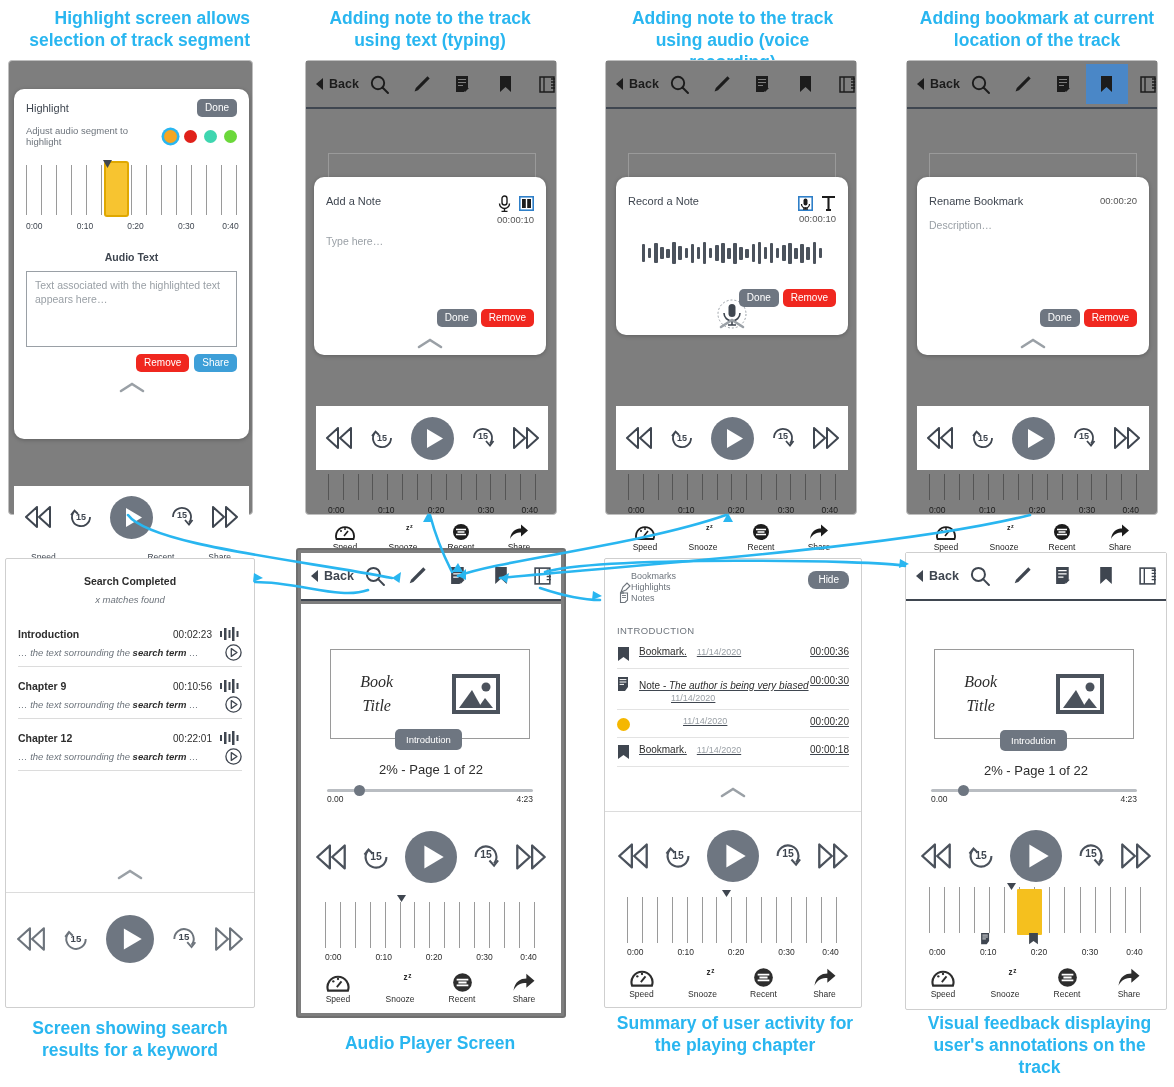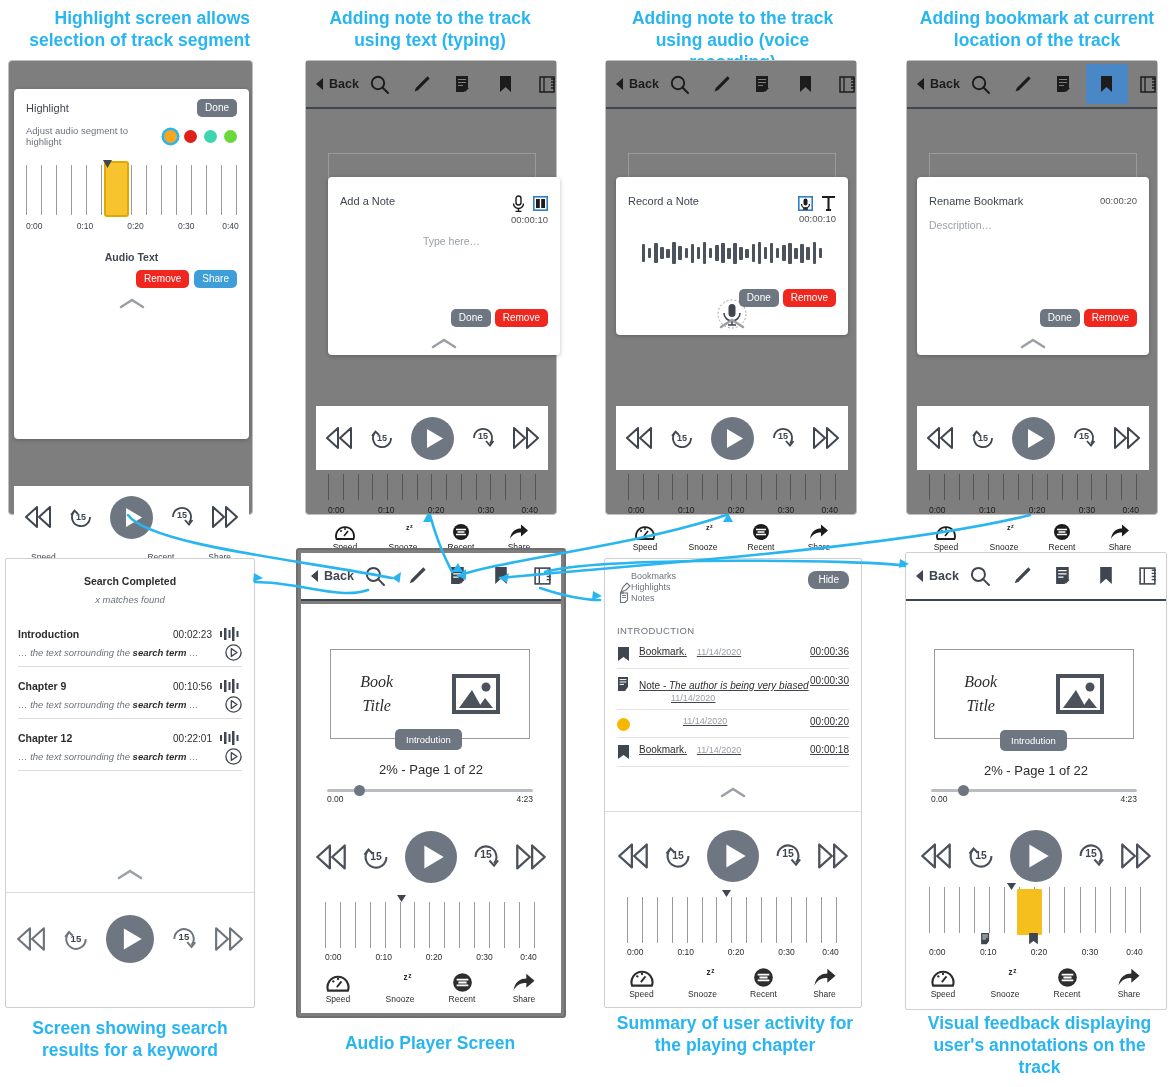--- a/index.html
+++ b/index.html
@@ -42,21 +42,21 @@
   .nav-back.dark { color:#1c1c1c; }
   .nav-back.light { color:#3f4650; }
   .nav-icons { display:flex; align-items:center; margin-left:auto; gap:0; }
   .nav-ico { width:42px; height:40px; display:flex; align-items:center; justify-content:center; }
   .nav-ico.sel { background:#4a87c7; }
 
   
   .sheet {
     position:absolute;
     background:#fff;
-    border-radius:4px;
+    border-radius:10px;
     box-shadow:0 1px 4px rgba(0,0,0,.25);
   }
   .sheet-title { font-size:11px; color:#3f4650; }
   .btn {
     display:inline-block;
     border-radius:5px;
     font-size:10px;
     color:#fff;
     padding:3px 8px;
     text-align:center;
@@ -172,20 +172,23 @@
     <div class="rlabels" style="height:14px;margin:2px 12px 0 12px;color:#3f4650;">
       <span style="left:0%;">0:00</span>
       <span style="left:24%;">0:10</span>
       <span style="left:48%;">0:20</span>
       <span style="left:72%;">0:30</span>
       <span style="left:93%;">0:40</span>
     </div>
 
     <div style="text-align:center;font-size:10.5px;font-weight:bold;margin-top:16px;">Audio Text</div>
 
+    <div style="margin:8px 12px 0 12px;border:1px solid #9aa0a6;height:76px;padding:6px 8px;">
+      <div class="placeholder" style="line-height:1.35;">Text associated with the highlighted text appears here…</div>
+    </div>
 
     <div style="display:flex;justify-content:flex-end;gap:5px;margin:7px 12px 0 12px;">
       <div class="btn red">Remove</div>
       <div class="btn blue">Share</div>
     </div>
 
     <svg class="chev" style="margin-top:10px;" viewBox="0 0 26 11">
         <path d="M2 9 L13 2 L24 9" stroke="#9aa0a6" stroke-width="2.6" fill="none" stroke-linecap="round"></path>
       </svg>
   </div>
@@ -266,40 +269,40 @@
             <rect x="2" y="2" width="14" height="15" fill="none" stroke="#1c1c1c" stroke-width="1.5"></rect>
             <path d="M6 2 L6 17" stroke="#1c1c1c" stroke-width="1.3"></path>
             <path d="M13 4 H17 M13 7 H17 M13 10 H17 M13 13 H17" stroke="#1c1c1c" stroke-width="1.3"></path>
           </svg>
         </div>
     </div>
   </div>
 
   <div style="position:absolute;left:22px;top:92px;width:208px;height:60px;border:1px solid #9a9a9a;"></div>
 
-  <div class="sheet" style="left:22px;top:116px;width:232px;height:178px;">
+  <div class="sheet" style="left:8px;top:116px;width:232px;height:178px;">
     <div style="display:flex;align-items:flex-start;padding:18px 12px 0 12px;">
       <div class="sheet-title">Add a Note</div>
       <div style="margin-left:auto;text-align:right;">
         <div style="display:flex;gap:8px;align-items:center;justify-content:flex-end;">
           <svg width="13" height="17" viewBox="0 0 13 17">
               <rect x="4" y="1" width="5" height="9" rx="2.5" fill="none" stroke="#1c1c1c" stroke-width="1.4"></rect>
               <path d="M1.5 8.5 A5 5 0 0 0 11.5 8.5" fill="none" stroke="#1c1c1c" stroke-width="1.4"></path>
               <path d="M6.5 13.5 L6.5 16.5 M3.5 16.5 H9.5" stroke="#1c1c1c" stroke-width="1.4"></path>
             </svg>
           <svg width="15" height="15" viewBox="0 0 15 15">
               <rect x="0.8" y="0.8" width="13.4" height="13.4" fill="none" stroke="#2f7fc8" stroke-width="1.6"></rect>
               <rect x="3" y="3" width="9" height="9" fill="#1c1c1c"></rect>
               <path d="M7.5 3 L7.5 12" stroke="#ffffff" stroke-width="1.4"></path>
             </svg>
         </div>
         <div class="ts" style="margin-top:2px;">00:00:10</div>
       </div>
     </div>
-    <div class="placeholder" style="padding:10px 12px 0 27px;text-align:center;">Type here…</div>
+    <div class="placeholder" style="padding:10px 12px 0 12px;">Type here…</div>
     <div style="position:absolute;right:12px;bottom:28px;display:flex;gap:4px;">
       <div class="btn grey">Done</div>
       <div class="btn red">Remove</div>
     </div>
     <svg class="chev" style="position:absolute;left:50%;margin-left:-13px;bottom:6px;" viewBox="0 0 26 11">
         <path d="M2 9 L13 2 L24 9" stroke="#9aa0a6" stroke-width="2.6" fill="none" stroke-linecap="round"></path>
       </svg>
   </div>
 
   <div class="transport" style="position:absolute;left:10px;top:345px;width:232px;height:64px;">

